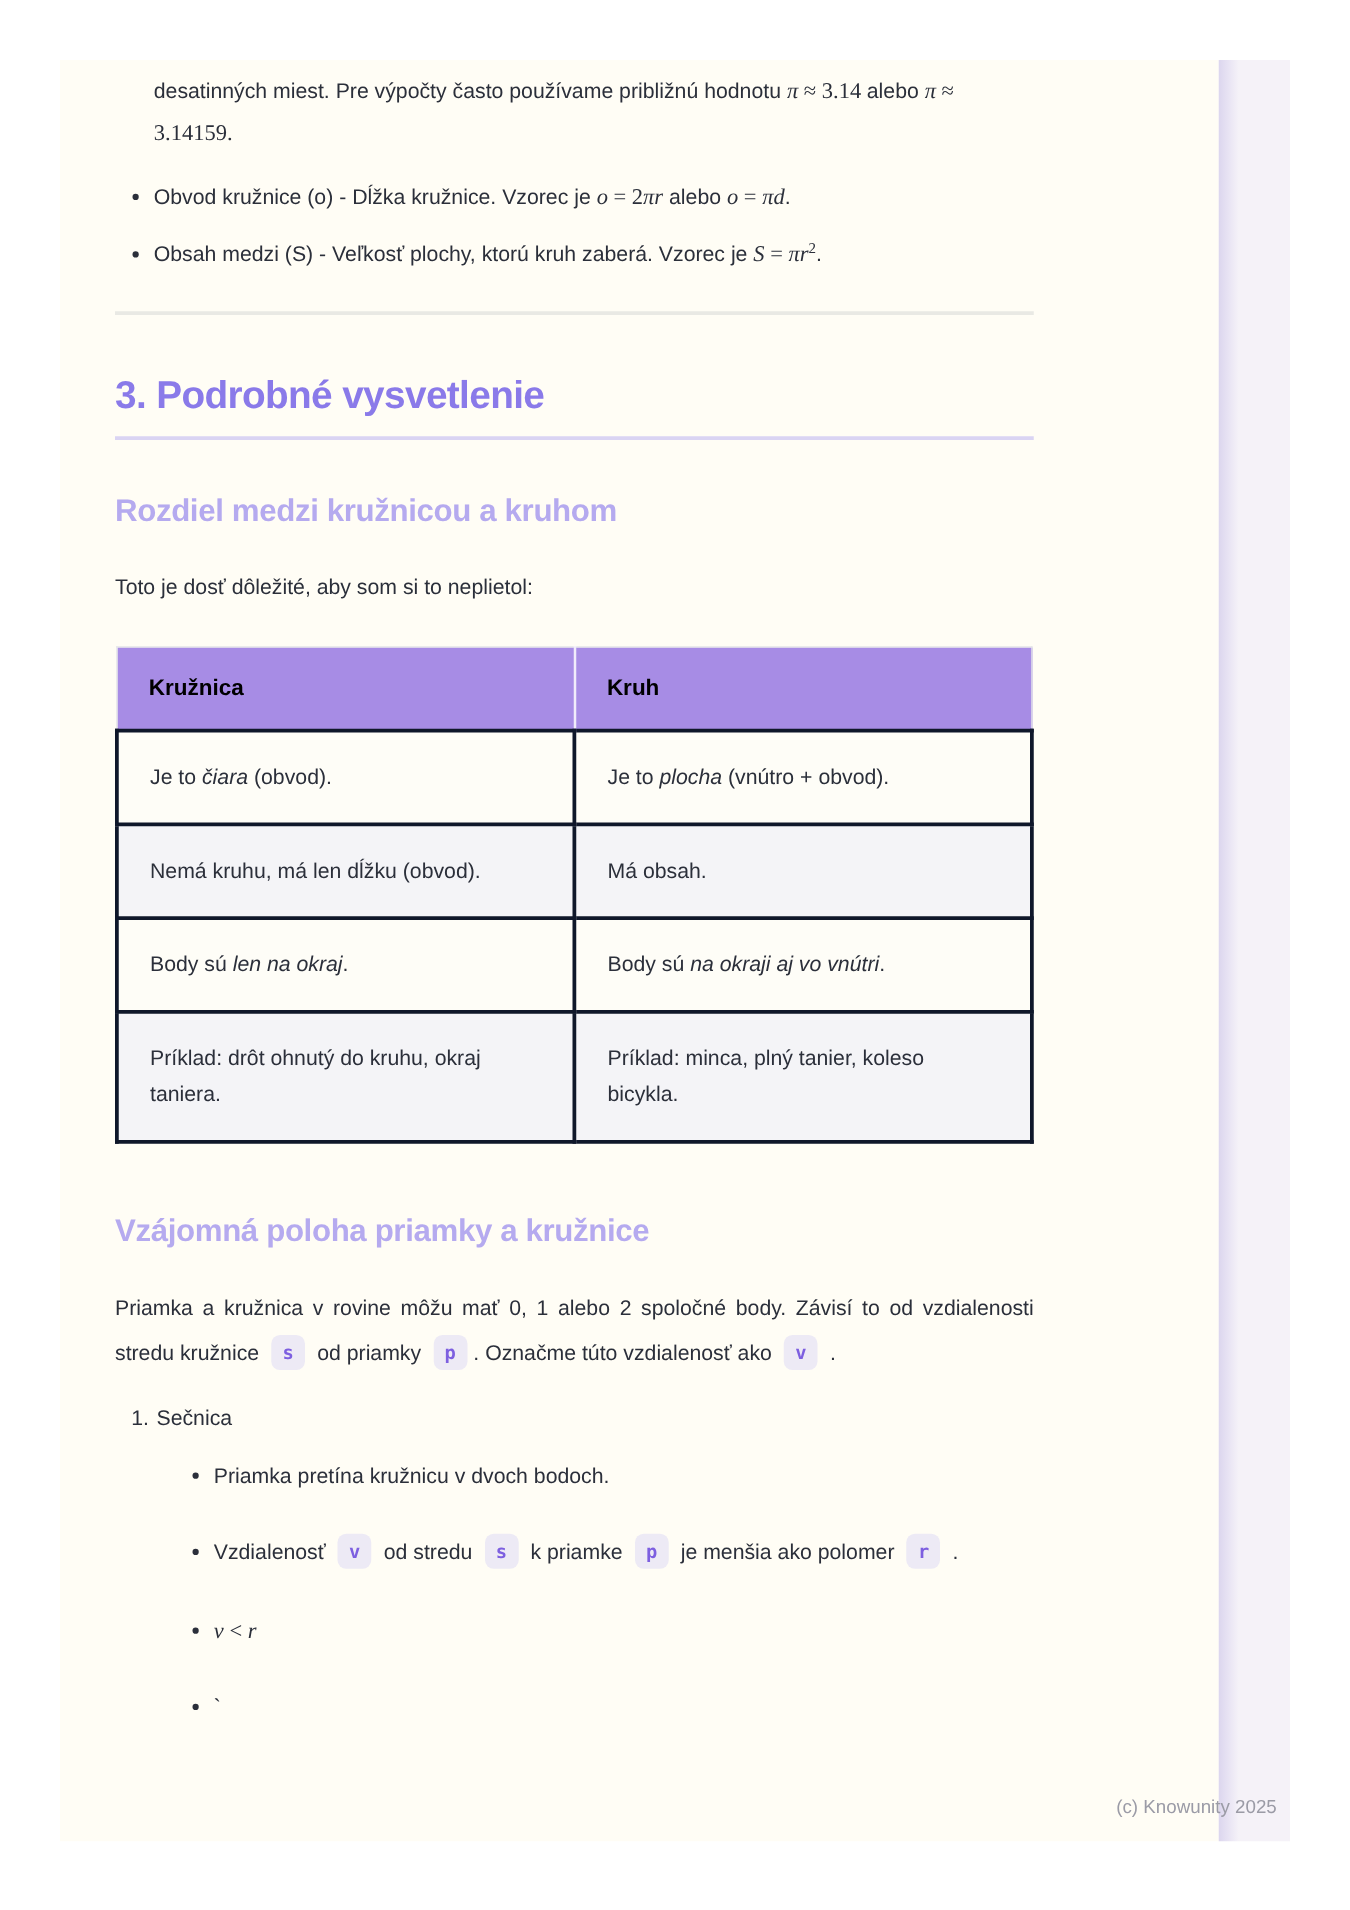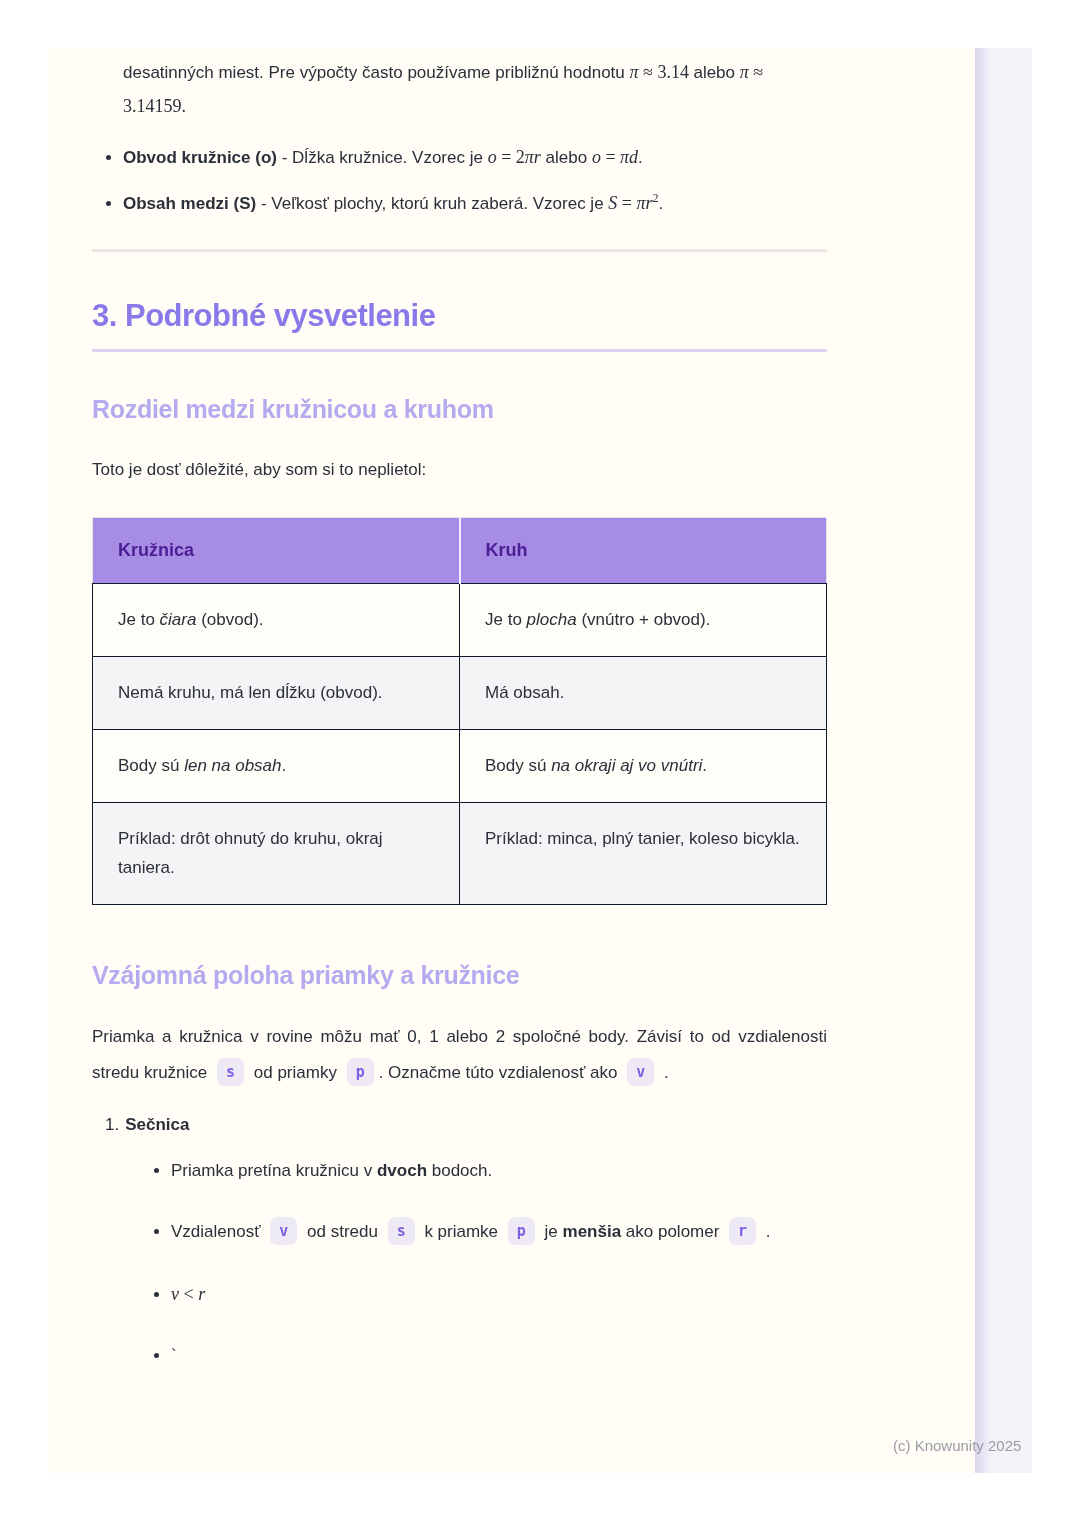--- a/index.html
+++ b/index.html
@@ -35,21 +35,21 @@
   }
   .content{
     position:absolute;
     left:44px; top:8px;
     width:735px;
   }
   p,li{font-size:17px;line-height:1.88;}
   .continuation{padding-left:31px;}
   .bullets{list-style:disc;padding-left:31px;margin-top:17px;}
   .bullets li{margin-bottom:13px;}
-  .bold{font-weight:bold;text-align:center;}
+  .bold{font-weight:normal;text-align:center;}
   .it{font-style:italic;}
   .math{font-family:"Liberation Serif", serif;font-size:18px;}
   .math.it{font-style:italic;}
   sup.math{font-family:"Liberation Serif", serif;font-size:12px;}
   .codebadge{
     display:inline-block;
     background:var(--code-bg);
     color:var(--code-text);
     font-family:"DejaVu Sans Mono", monospace;
     font-size:15px;
@@ -82,32 +82,32 @@
   .h2-first{margin-top:43px;}
   .lead{margin-top:30px;}
   table.compare{
     width:100%;
     margin-top:31px;
     border-collapse:collapse;
     border:1px solid #e3e3e8;
   }
   table.compare th{
     background:var(--th-bg);
-    color:#4c1d95;
+    color:#000000;
     text-align:left;
     font-size:18px;
     padding:22px 25px;
     width:50%;
   }
   table.compare th:first-child{border-right:2px solid #f1ecfb;}
   table.compare td{
     font-size:17px;
     line-height:1.75;
     padding:21px 25px;
-    border:1px solid #0f172a;
+    border:3px solid #0f172a;
     background:#fefdf7;
     vertical-align:top;
   }
   table.compare tbody tr:nth-child(even) td{background:#f4f4f7;}
   .h2-second{margin-top:56px;}
   .poloha-par{
     margin-top:29px;
     text-align:justify;
     line-height:2.1;
   }
@@ -164,21 +164,21 @@
       <tbody id="compare-body">
           <tr>
             <td>Je to <span class="it">čiara</span> (obvod).</td>
             <td>Je to <span class="it">plocha</span> (vnútro + obvod).</td>
           </tr>
           <tr>
             <td>Nemá kruhu, má len dĺžku (obvod).</td>
             <td>Má obsah.</td>
           </tr>
           <tr>
-            <td>Body sú <span class="it">len na obsah</span>.</td>
+            <td>Body sú <span class="it">len na okraj</span>.</td>
             <td>Body sú <span class="it">na okraji aj vo vnútri</span>.</td>
           </tr>
           <tr>
             <td>Príklad: drôt ohnutý do kruhu, okraj taniera.</td>
             <td>Príklad: minca, plný tanier, koleso bicykla.</td>
           </tr>
         </tbody>
     </table>
 
     <h2 class="h2-second">Vzájomná poloha priamky a kružnice</h2>

